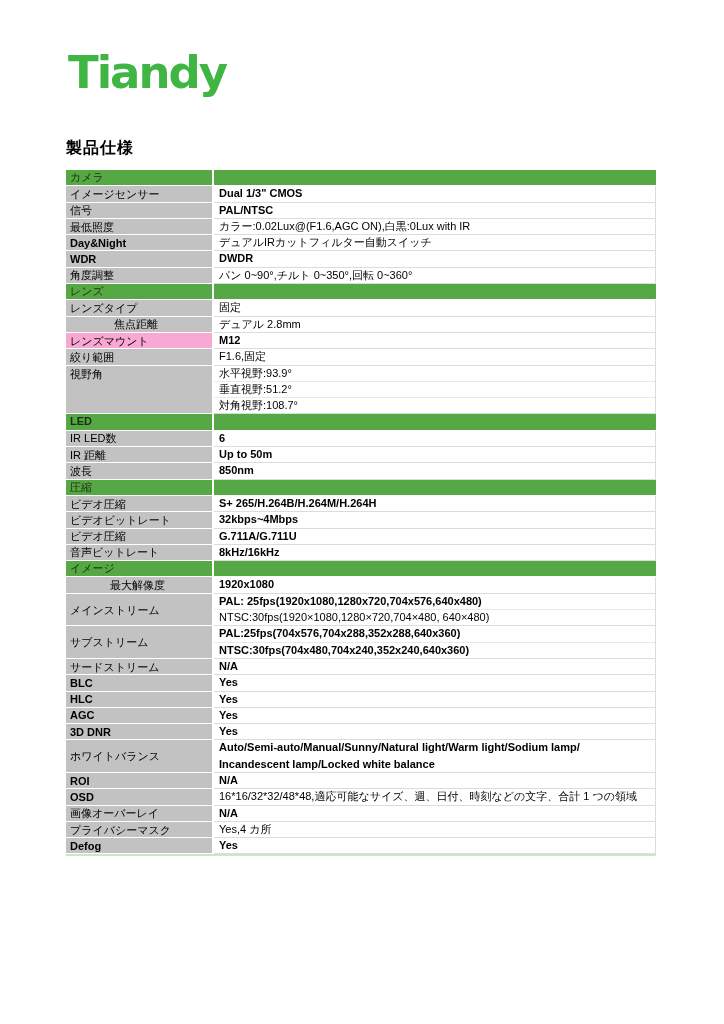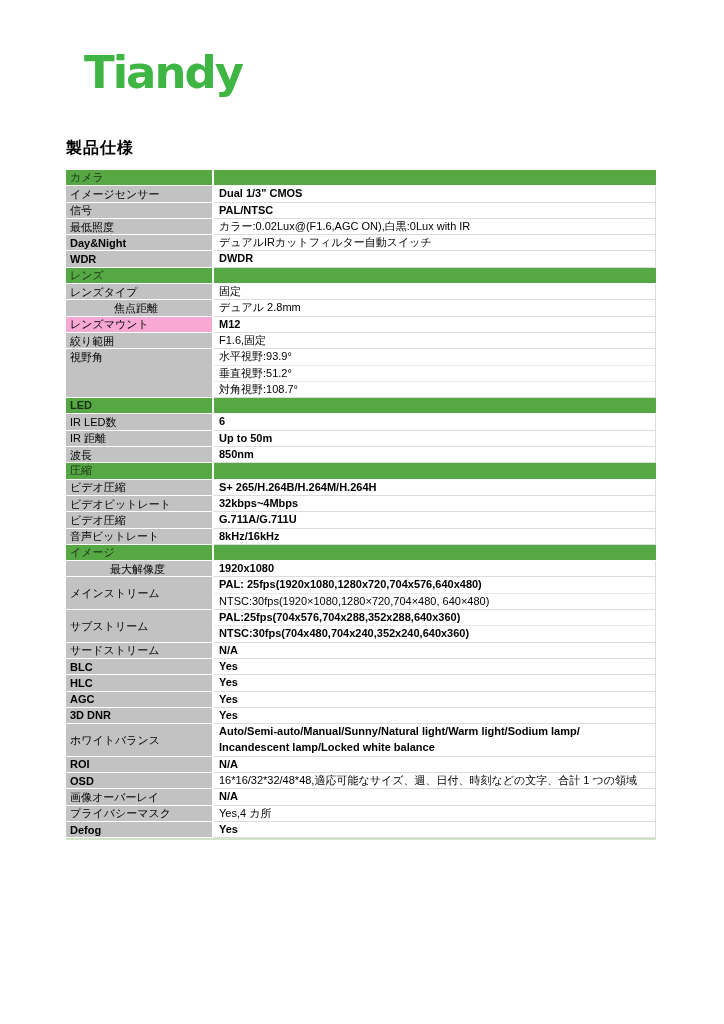--- a/index.html
+++ b/index.html
@@ -3,21 +3,21 @@
 <meta charset="utf-8">
 <style>
   html,body{margin:0;padding:0;background:#ffffff;}
   body{
     width:724px;height:1024px;position:relative;overflow:hidden;
     font-family:"Liberation Sans","DejaVu Sans",sans-serif;
     color:#000;
     -webkit-font-smoothing:antialiased;
   }
   .logo{
-    position:absolute;left:84px;top:50px;
+    position:absolute;left:68px;top:50px;
     font-family:"DejaVu Sans","Liberation Sans",sans-serif;
     font-size:45px;font-weight:800;letter-spacing:-2px;line-height:1;
   }
   .page-title{
     position:absolute;left:66px;top:138px;
     font-size:16px;font-weight:700;letter-spacing:1px;
   }
   .spec-table{
     position:absolute;left:66px;top:170px;width:590px;
     border-bottom:2px solid #cfe5c4;
@@ -84,20 +84,26 @@
       <div class="row-values">
         <div class="value-line">デュアルIRカットフィルター自動スイッチ</div>
       </div>
     </div>
     <div class="spec-row">
       <div class="row-label latin" style="background: rgb(194, 194, 194);">WDR</div>
       <div class="row-values">
         <div class="value-line latin">DWDR</div>
       </div>
     </div>
+    <div class="spec-row">
+      <div class="row-label" style="background: rgb(194, 194, 194);">角度調整</div>
+      <div class="row-values">
+        <div class="value-line">パン 0~90°,チルト 0~350°,回転 0~360°</div>
+      </div>
+    </div>
     <div class="section-row" style="background: rgb(85, 168, 67);">
       <div class="section-label">レンズ</div>
       <div class="section-rest"></div>
     </div>
     <div class="spec-row">
       <div class="row-label" style="background: rgb(194, 194, 194);">レンズタイプ</div>
       <div class="row-values">
         <div class="value-line">固定</div>
       </div>
     </div>

